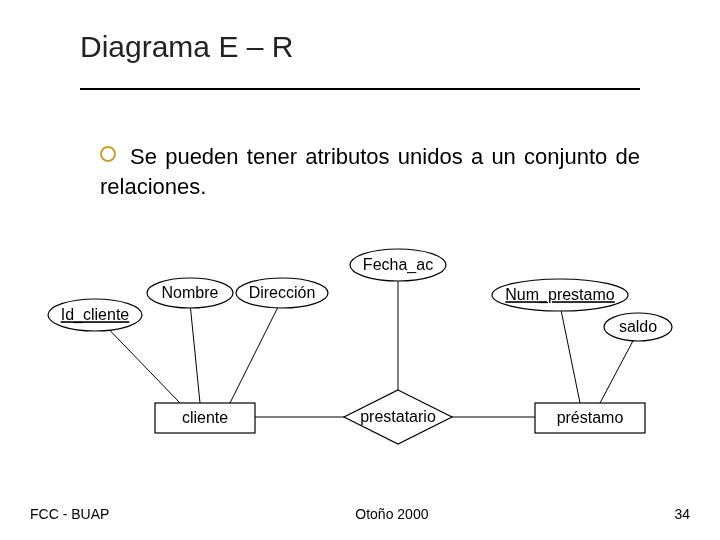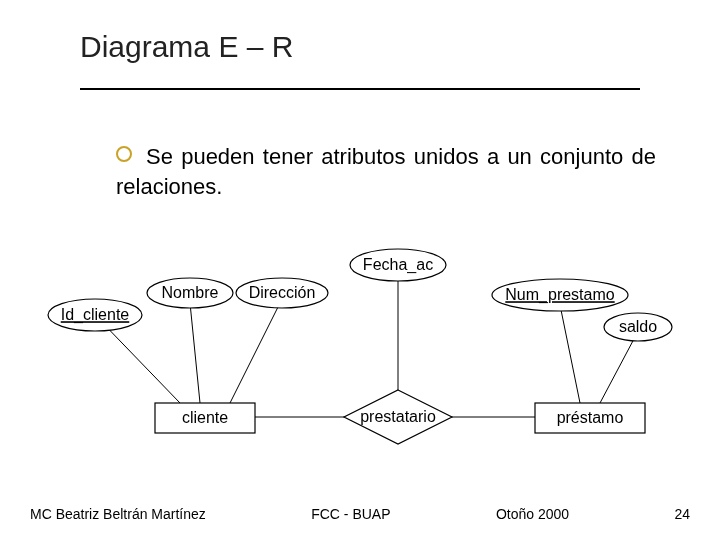--- a/index.html
+++ b/index.html
@@ -34,21 +34,20 @@
     border-top: 2px solid #000;
   }
   .bullet-row {
     position: absolute;
     left: 100px;
     top: 142px;
     width: 540px;
     font-size: 22px;
     line-height: 1.35;
     text-align: justify;
-    margin-left: 16px;
   }
   .bullet-mark {
     display: inline-block;
     width: 12px;
     height: 12px;
     border: 2px solid #c9a227;
     border-radius: 50%;
     margin-right: 14px;
     vertical-align: 2px;
   }
@@ -156,19 +155,18 @@
       <polygon class="diamond" points="358,145 412,172 358,199 304,172"></polygon>
       <text class="dlabel dlabel-mid" x="358" y="173">prestatario</text>
 
       <rect class="entity-rect" x="495" y="158" width="110" height="30"></rect>
       <text class="dlabel dlabel-mid" x="550" y="174" font-size="18">préstamo</text>
 
     </svg>
   </div>
 
   <div class="footer">
-    <span>MC Beatriz Beltrán Martínez</span>
     <span>FCC - BUAP</span>
     <span>Otoño 2000</span>
-    <span>24</span>
+    <span>34</span>
   </div>
 
 </div>
 
 </body></html>

